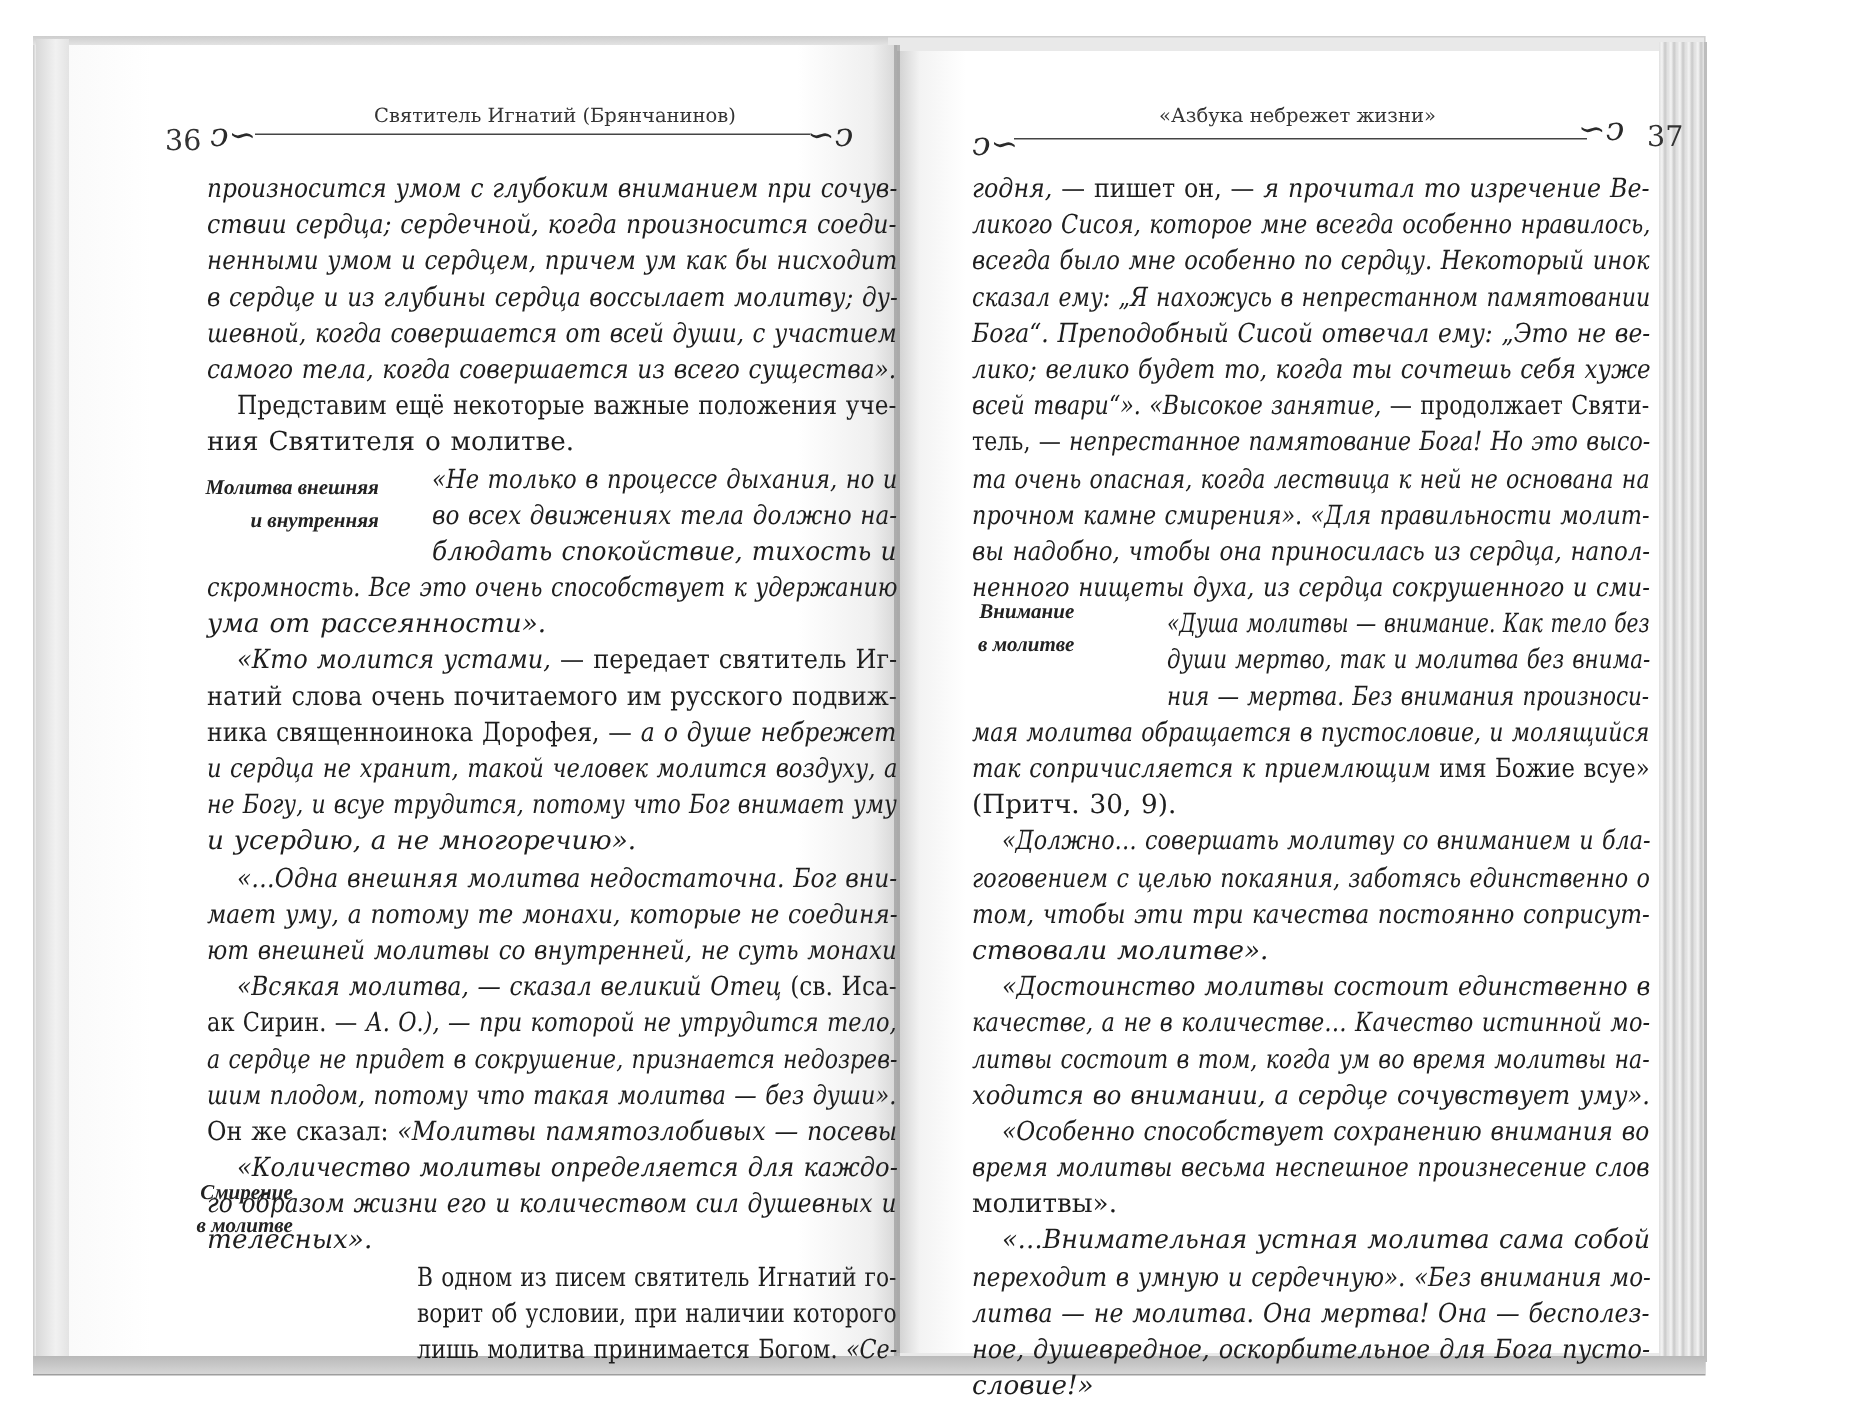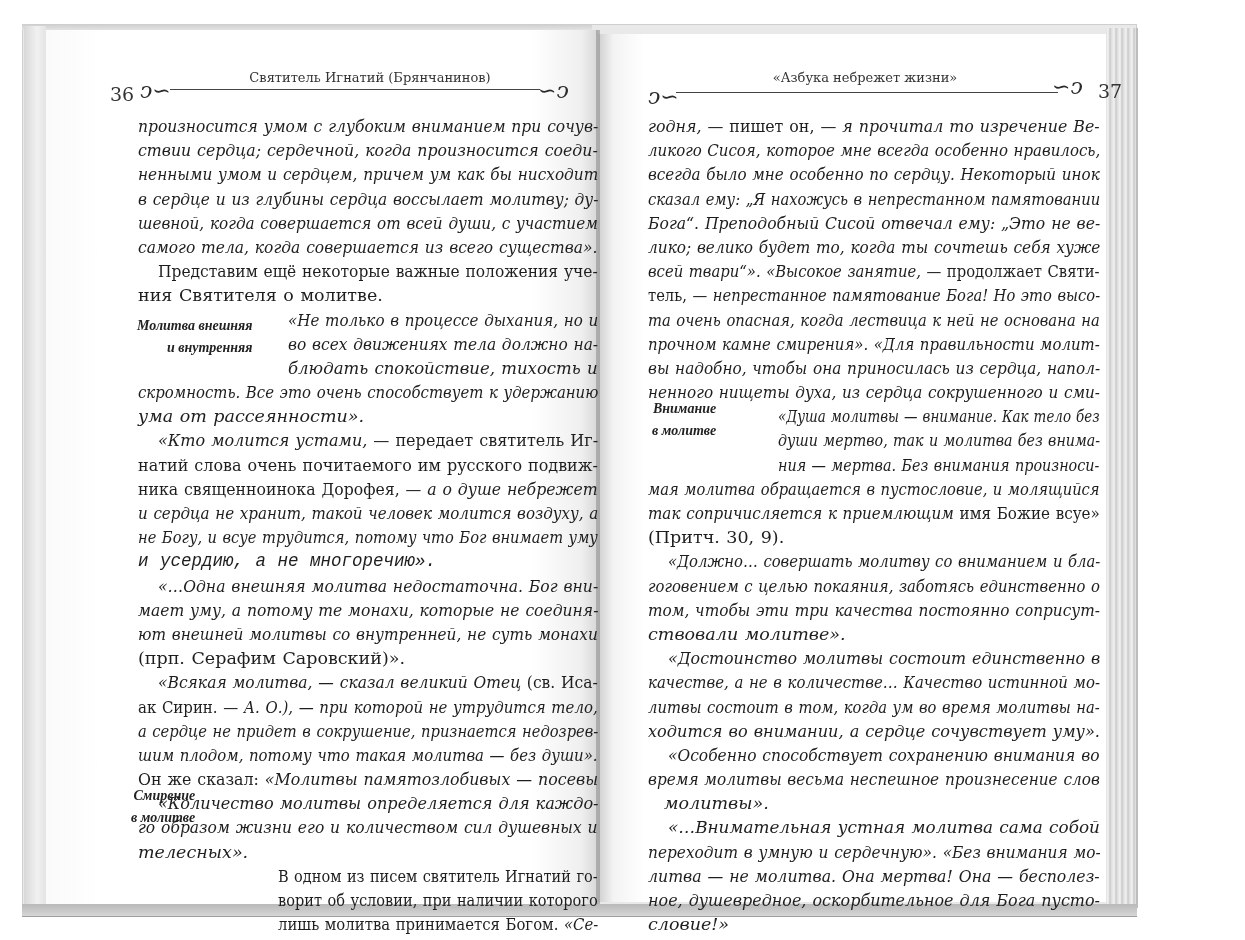--- a/index.html
+++ b/index.html
@@ -109,25 +109,24 @@
     <div class="line-text" style="height: 24.2px; white-space: nowrap; overflow: visible; padding-left: 150px; text-align: justify; text-align-last: justify; font-style: italic; display: block; transform-origin: 150px 0px; transform: scaleX(0.864);">«Не только в процессе дыхания, но и</div>
     <div class="line-text" style="height: 24.2px; white-space: nowrap; overflow: visible; padding-left: 150px; text-align: justify; text-align-last: justify; font-style: italic; display: block; transform-origin: 150px 0px; transform: scaleX(0.881);">во всех движениях тела должно на-</div>
     <div class="line-text" style="height: 24.2px; white-space: nowrap; overflow: visible; padding-left: 150px; text-align: justify; text-align-last: justify; font-style: italic; display: block; transform-origin: 150px 0px; transform: scaleX(0.945);">блюдать спокойствие, тихость и</div>
     <div class="line-text" style="height: 24.2px; white-space: nowrap; overflow: visible; padding-left: 0px; text-align: justify; text-align-last: justify; font-style: italic; display: block; transform-origin: 0px 0px; transform: scaleX(0.852);">скромность. Все это очень способствует к удержанию</div>
     <div class="line-text" style="height: 24.2px; white-space: nowrap; overflow: visible; padding-left: 0px; text-align: left; text-align-last: left; font-style: italic; display: block;">ума от рассеянности».</div>
     <div class="line-text" style="height: 24.2px; white-space: nowrap; overflow: visible; padding-left: 20px; text-align: justify; text-align-last: justify; display: block; transform-origin: 20px 0px; transform: scaleX(0.917);"><span style="font-style: italic;">«Кто молится устами,</span><span style="font-style: normal;"> — передает святитель Иг-</span></div>
     <div class="line-text" style="height: 24.2px; white-space: nowrap; overflow: visible; padding-left: 0px; text-align: justify; text-align-last: justify; font-style: normal; display: block; transform-origin: 0px 0px; transform: scaleX(0.913);">натий слова очень почитаемого им русского подвиж-</div>
     <div class="line-text" style="height: 24.2px; white-space: nowrap; overflow: visible; padding-left: 0px; text-align: justify; text-align-last: justify; display: block; transform-origin: 0px 0px; transform: scaleX(0.898);"><span style="font-style: normal;">ника священноинока Дорофея, — </span><span style="font-style: italic;">а о душе небрежет</span></div>
     <div class="line-text" style="height: 24.2px; white-space: nowrap; overflow: visible; padding-left: 0px; text-align: justify; text-align-last: justify; font-style: italic; display: block; transform-origin: 0px 0px; transform: scaleX(0.863);">и сердца не хранит, такой человек молится воздуху, а</div>
     <div class="line-text" style="height: 24.2px; white-space: nowrap; overflow: visible; padding-left: 0px; text-align: justify; text-align-last: justify; font-style: italic; display: block; transform-origin: 0px 0px; transform: scaleX(0.839);">не Богу, и всуе трудится, потому что Бог внимает уму</div>
-    <div class="line-text" style="height: 24.2px; white-space: nowrap; overflow: visible; padding-left: 0px; text-align: right; text-align-last: left; font-style: italic; display: block; font-family: Liberation Mono, monospace;">и усердию, а не многоречию».</div>
+    <div class="line-text" style="height: 24.2px; white-space: nowrap; overflow: visible; padding-left: 0px; text-align: right; text-align-last: left; font-style: italic; display: block;">и усердию, а не многоречию».</div>
     <div class="line-text" style="height: 24.2px; white-space: nowrap; overflow: visible; padding-left: 20px; text-align: justify; text-align-last: justify; font-style: italic; display: block; transform-origin: 20px 0px; transform: scaleX(0.892);">«…Одна внешняя молитва недостаточна. Бог вни-</div>
     <div class="line-text" style="height: 24.2px; white-space: nowrap; overflow: visible; padding-left: 0px; text-align: justify; text-align-last: justify; font-style: italic; display: block; transform-origin: 0px 0px; transform: scaleX(0.89);">мает уму, а потому те монахи, которые не соединя-</div>
     <div class="line-text" style="height: 24.2px; white-space: nowrap; overflow: visible; padding-left: 0px; text-align: justify; text-align-last: justify; font-style: italic; display: block; transform-origin: 0px 0px; transform: scaleX(0.876);">ют внешней молитвы со внутренней, не суть монахи</div>
-    <div class="line-text" style="height: 24.2px; white-space: nowrap; overflow: visible; padding-left: 0px; text-align: left; text-align-last: left; font-style: normal; display: block;">(прп. Серафим Саровский)».</div>
     <div class="line-text" style="height: 24.2px; white-space: nowrap; overflow: visible; padding-left: 20px; text-align: justify; text-align-last: justify; display: block; transform-origin: 20px 0px; transform: scaleX(0.887);"><span style="font-style: italic;">«Всякая молитва, — сказал великий Отец</span><span style="font-style: normal;"> (св. Иса-</span></div>
     <div class="line-text" style="height: 24.2px; white-space: nowrap; overflow: visible; padding-left: 0px; text-align: justify; text-align-last: justify; display: block; transform-origin: 0px 0px; transform: scaleX(0.855);"><span style="font-style: normal;">ак Сирин. — </span><span style="font-style: italic;">А. О.), — при которой не утрудится тело,</span></div>
     <div class="line-text" style="height: 24.2px; white-space: nowrap; overflow: visible; padding-left: 0px; text-align: justify; text-align-last: justify; font-style: italic; display: block; transform-origin: 0px 0px; transform: scaleX(0.841);">а сердце не придет в сокрушение, признается недозрев-</div>
     <div class="line-text" style="height: 24.2px; white-space: nowrap; overflow: visible; padding-left: 0px; text-align: justify; text-align-last: justify; font-style: italic; display: block; transform-origin: 0px 0px; transform: scaleX(0.853);">шим плодом, потому что такая молитва — без души».</div>
     <div class="line-text" style="height: 24.2px; white-space: nowrap; overflow: visible; padding-left: 0px; text-align: justify; text-align-last: justify; display: block; transform-origin: 0px 0px; transform: scaleX(0.904);"><span style="font-style: normal;">Он же сказал: </span><span style="font-style: italic;">«Молитвы памятозлобивых — посевы</span></div>
     <div class="line-text" style="height: 24.2px; white-space: nowrap; overflow: visible; padding-left: 20px; text-align: justify; text-align-last: justify; font-style: italic; display: block; transform-origin: 20px 0px; transform: scaleX(0.921);">«Количество молитвы определяется для каждо-</div>
     <div class="line-text" style="height: 24.2px; white-space: nowrap; overflow: visible; padding-left: 0px; text-align: justify; text-align-last: justify; font-style: italic; display: block; transform-origin: 0px 0px; transform: scaleX(0.888);">го образом жизни его и количеством сил душевных и</div>
     <div class="line-text" style="height: 24.2px; white-space: nowrap; overflow: visible; padding-left: 0px; text-align: left; text-align-last: left; font-style: italic; display: block;">телесных».</div>
     <div class="line-text" style="height: 24.2px; white-space: nowrap; overflow: visible; padding-left: 140px; text-align: justify; text-align-last: justify; font-style: normal; display: block; transform-origin: 140px 0px; transform: scaleX(0.829);">В одном из писем святитель Игнатий го-</div>
     <div class="line-text" style="height: 24.2px; white-space: nowrap; overflow: visible; padding-left: 140px; text-align: justify; text-align-last: justify; font-style: normal; display: block; transform-origin: 140px 0px; transform: scaleX(0.831);">ворит об условии, при наличии которого</div>
@@ -156,19 +155,19 @@
     <div class="line-text" style="height: 24.2px; white-space: nowrap; overflow: visible; padding-left: 20px; text-align: justify; text-align-last: justify; font-style: italic; display: block; transform-origin: 20px 0px; transform: scaleX(0.847);">«Должно… совершать молитву со вниманием и бла-</div>
     <div class="line-text" style="height: 24.2px; white-space: nowrap; overflow: visible; padding-left: 0px; text-align: justify; text-align-last: justify; font-style: italic; display: block; transform-origin: 0px 0px; transform: scaleX(0.848);">гоговением с целью покаяния, заботясь единственно о</div>
     <div class="line-text" style="height: 24.2px; white-space: nowrap; overflow: visible; padding-left: 0px; text-align: justify; text-align-last: justify; font-style: italic; display: block; transform-origin: 0px 0px; transform: scaleX(0.876);">том, чтобы эти три качества постоянно соприсут-</div>
     <div class="line-text" style="height: 24.2px; white-space: nowrap; overflow: visible; padding-left: 0px; text-align: left; text-align-last: left; font-style: italic; display: block;">ствовали молитве».</div>
     <div class="line-text" style="height: 24.2px; white-space: nowrap; overflow: visible; padding-left: 20px; text-align: justify; text-align-last: justify; font-style: italic; display: block; transform-origin: 20px 0px; transform: scaleX(0.906);">«Достоинство молитвы состоит единственно в</div>
     <div class="line-text" style="height: 24.2px; white-space: nowrap; overflow: visible; padding-left: 0px; text-align: justify; text-align-last: justify; font-style: italic; display: block; transform-origin: 0px 0px; transform: scaleX(0.854);">качестве, а не в количестве… Качество истинной мо-</div>
     <div class="line-text" style="height: 24.2px; white-space: nowrap; overflow: visible; padding-left: 0px; text-align: justify; text-align-last: justify; font-style: italic; display: block; transform-origin: 0px 0px; transform: scaleX(0.843);">литвы состоит в том, когда ум во время молитвы на-</div>
     <div class="line-text" style="height: 24.2px; white-space: nowrap; overflow: visible; padding-left: 0px; text-align: left; text-align-last: left; font-style: italic; display: block; transform-origin: 0px 0px; transform: scaleX(0.922);">ходится во внимании, а сердце сочувствует уму».</div>
     <div class="line-text" style="height: 24.2px; white-space: nowrap; overflow: visible; padding-left: 20px; text-align: justify; text-align-last: justify; font-style: italic; display: block; transform-origin: 20px 0px; transform: scaleX(0.885);">«Особенно способствует сохранению внимания во</div>
     <div class="line-text" style="height: 24.2px; white-space: nowrap; overflow: visible; padding-left: 0px; text-align: justify; text-align-last: justify; font-style: italic; display: block; transform-origin: 0px 0px; transform: scaleX(0.874);">время молитвы весьма неспешное произнесение слов</div>
-    <div class="line-text" style="height: 24.2px; white-space: nowrap; overflow: visible; padding-left: 0px; text-align: center; text-align-last: left; font-style: italic; display: block; margin-left: 16px;">молитвы».</div>
+    <div class="line-text" style="height: 24.2px; white-space: nowrap; overflow: visible; padding-left: 0px; text-align: center; text-align-last: left; display: block;">молитвы».</div>
     <div class="line-text" style="height: 24.2px; white-space: nowrap; overflow: visible; padding-left: 20px; text-align: justify; text-align-last: justify; font-style: italic; display: block; transform-origin: 20px 0px; transform: scaleX(0.962);">«…Внимательная устная молитва сама собой</div>
     <div class="line-text" style="height: 24.2px; white-space: nowrap; overflow: visible; padding-left: 0px; text-align: justify; text-align-last: justify; font-style: italic; display: block; transform-origin: 0px 0px; transform: scaleX(0.878);">переходит в умную и сердечную». «Без внимания мо-</div>
     <div class="line-text" style="height: 24.2px; white-space: nowrap; overflow: visible; padding-left: 0px; text-align: justify; text-align-last: justify; font-style: italic; display: block; transform-origin: 0px 0px; transform: scaleX(0.9);">литва — не молитва. Она мертва! Она — бесполез-</div>
     <div class="line-text" style="height: 24.2px; white-space: nowrap; overflow: visible; padding-left: 0px; text-align: justify; text-align-last: justify; font-style: italic; display: block; transform-origin: 0px 0px; transform: scaleX(0.913);">ное, душевредное, оскорбительное для Бога пусто-</div>
     <div class="line-text" style="height: 24.2px; white-space: nowrap; overflow: visible; padding-left: 0px; text-align: left; text-align-last: left; font-style: italic; display: block;">словие!»</div>
   </div>
 
 </body></html>

